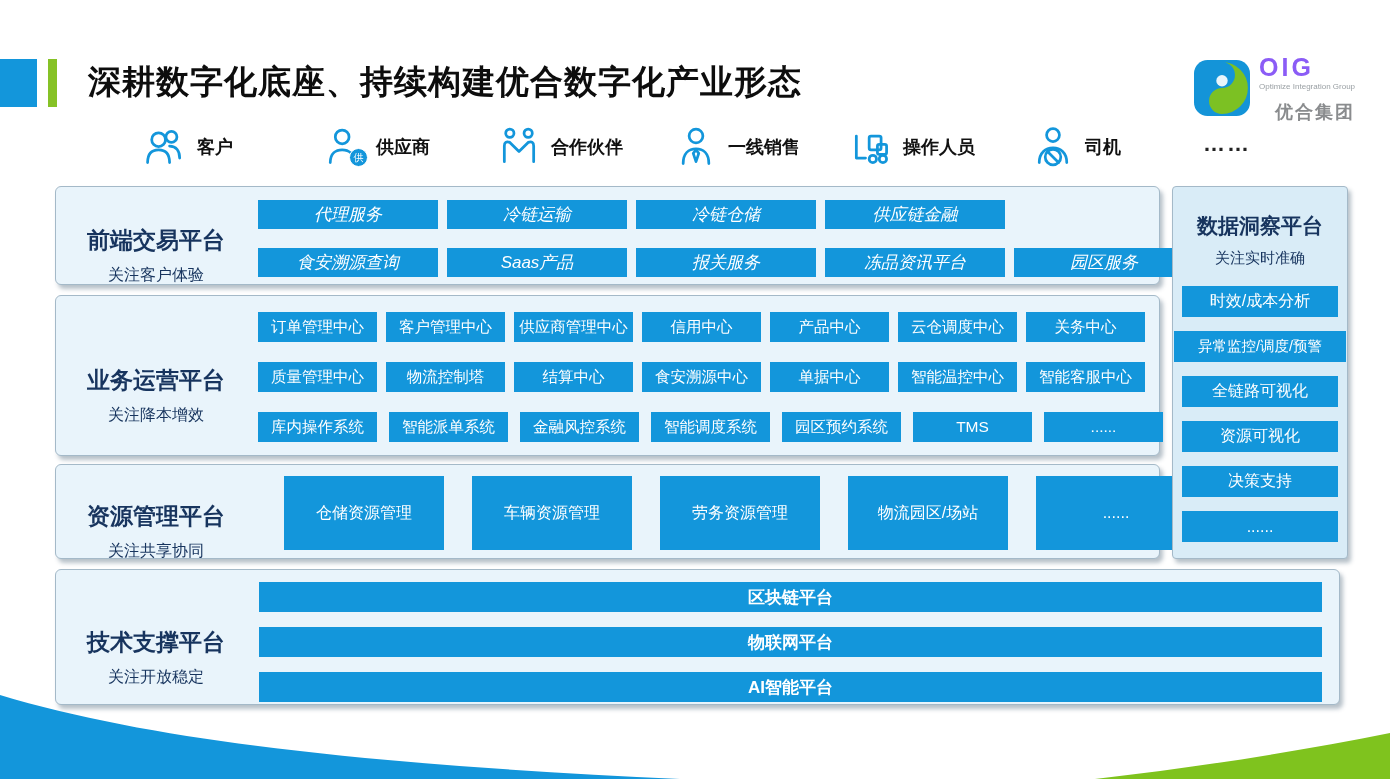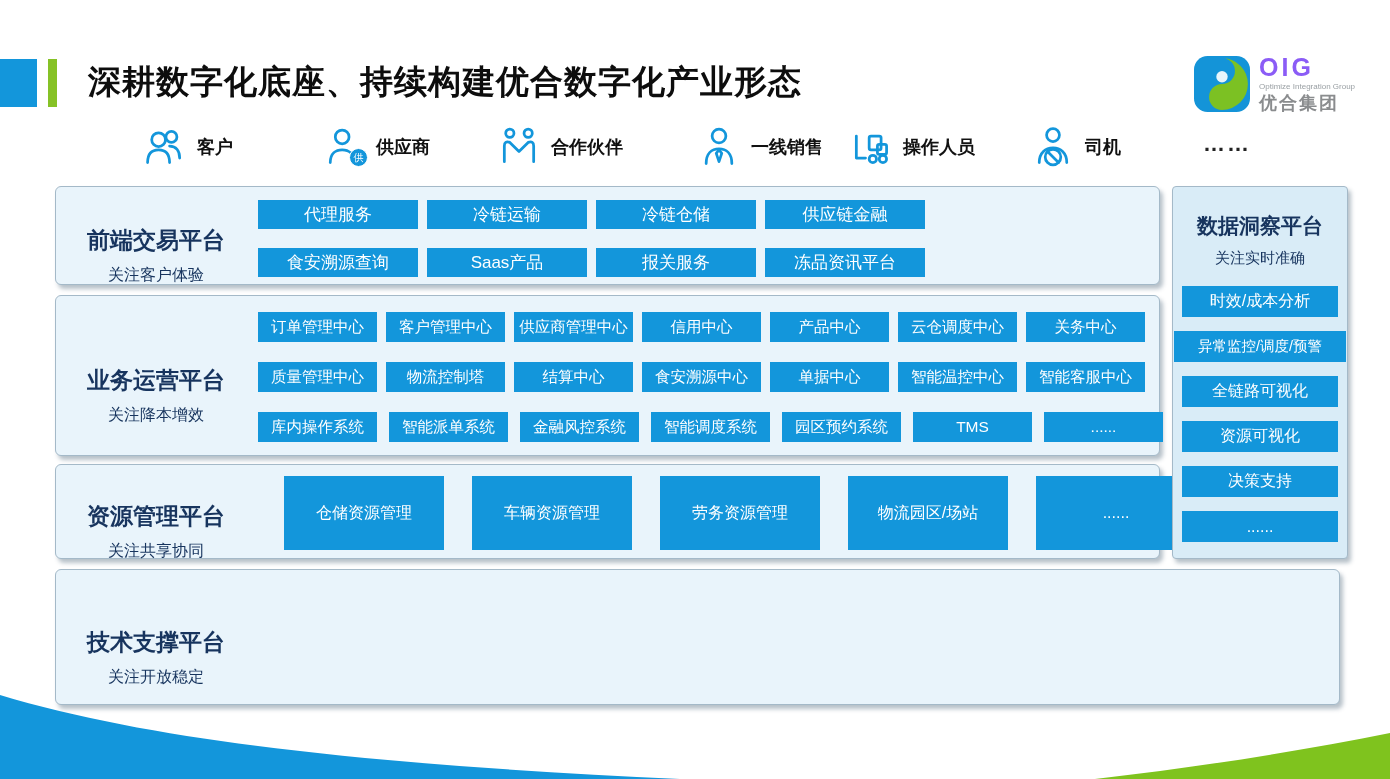--- a/index.html
+++ b/index.html
@@ -10,21 +10,21 @@
   .accent-square{position:absolute;left:0;top:59px;width:37px;height:48px;background:#1396db;}
   .accent-bar{position:absolute;left:48px;top:59px;width:9px;height:48px;background:#86c226;}
   .main-title{position:absolute;left:88px;top:56px;height:52px;line-height:52px;
     font-size:33px;font-weight:bold;color:#0d0d0d;letter-spacing:1px;white-space:nowrap;}
 
   
   .logo{position:absolute;left:1194px;top:55px;display:flex;gap:9px;align-items:center;}
   .logo-text{display:flex;flex-direction:column;line-height:1;}
   .logo-abbr{font-size:25px;font-weight:bold;color:#8b5cf6;letter-spacing:3px;}
   .logo-tagline{font-size:8px;color:#9aa0a4;margin-top:3px;white-space:nowrap;}
-  .logo-company{font-size:18px;font-weight:bold;color:#8a8c8e;letter-spacing:2px;margin-top:3px;}
+  .logo-company{font-size:18px;font-weight:bold;color:#8a8c8e;letter-spacing:2px;margin-top:12px;text-align:right;}
 
   
   .role{position:absolute;top:124px;height:46px;display:flex;align-items:center;gap:10px;}
   .role-label{font-size:18px;font-weight:bold;color:#111;white-space:nowrap;}
   .role-icon{position:relative;width:44px;height:44px;}
   .role-icon svg{display:block;}
   .role-badge{position:absolute;right:-2px;bottom:2px;width:17px;height:17px;border-radius:50%;
     background:#1396db;color:#fff;font-size:10px;display:flex;align-items:center;justify-content:center;border:1.5px solid #fff;}
   .role-dots{position:absolute;top:124px;height:46px;line-height:40px;font-size:22px;font-weight:bold;color:#222;letter-spacing:2px;}
 
@@ -38,21 +38,21 @@
   .sec-label{position:absolute;left:0;top:0;bottom:0;width:200px;display:flex;flex-direction:column;
     justify-content:center;align-items:center;gap:9px;}
   .sec-title{font-size:23px;font-weight:bold;color:#17345e;white-space:nowrap;margin-top:40px;}
   .sec-sub{font-size:16px;color:#17345e;white-space:nowrap;}
 
   .row{position:absolute;display:flex;}
   .chip{background:#1396db;color:#fff;display:flex;align-items:center;justify-content:center;white-space:nowrap;}
 
   #sec1 .row{left:202px;gap:9px;}
   #sec1 .row-0{top:13px;} #sec1 .row-1{top:61px;}
-  #sec1 .chip{width:160px;height:29px;font-size:17px;}
+  #sec1 .chip{width:180px;height:29px;font-size:17px;font-style:italic;}
 
   #sec2 .row{left:202px;gap:9px;}
   #sec2 .row-0{top:16px;} #sec2 .row-1{top:66px;justify-content:space-between;} #sec2 .row-2{top:116px;gap:12px;}
   #sec2 .chip{width:119px;height:30px;font-size:15.5px;}
 
   #sec3 .row{left:228px;gap:28px;top:11px;}
   #sec3 .chip{width:160px;height:74px;font-size:16px;}
 
   #sec4 .tech-list{position:absolute;left:203px;top:12px;display:flex;flex-direction:column;gap:15px;}
   #sec4 .chip{width:1063px;height:30px;font-size:17px;font-weight:bold;}
@@ -118,21 +118,21 @@
     <span class="role-icon">
       <svg width="44" height="44" viewBox="0 0 48 48" fill="none" stroke="#1396db" stroke-width="3" stroke-linecap="round" stroke-linejoin="round">
         <circle cx="14" cy="9" r="4.5"></circle>
         <circle cx="34" cy="9" r="4.5"></circle>
         <path d="M8 40 V23 q0-6 6-4 l10 10 10-10 q6-2 6 4 V40"></path>
       </svg>
     </span>
     <span class="role-label">合作伙伴</span>
   </div>
 
-  <div class="role" style="left:697px">
+  <div class="role" style="left:674px">
     <span class="role-icon">
       <svg width="44" height="44" viewBox="0 0 48 48" fill="none" stroke="#1396db" stroke-width="3" stroke-linecap="round" stroke-linejoin="round">
         <circle cx="24" cy="12" r="7.5"></circle>
         <path d="M10 42 c0-11 6-16 14-16 s14 5 14 16"></path>
         <path d="M24 27 l-3 4 3 9 3-9 z"></path>
       </svg>
     </span>
     <span class="role-label">一线销售</span>
   </div>
 
@@ -172,20 +172,21 @@
         <div class="chip">代理服务</div>
         <div class="chip">冷链运输</div>
         <div class="chip">冷链仓储</div>
         <div class="chip">供应链金融</div>
       </div>
     <div class="row row-1">
         <div class="chip">食安溯源查询</div>
         <div class="chip">Saas产品</div>
         <div class="chip">报关服务</div>
         <div class="chip">冻品资讯平台</div>
+        <div class="chip">园区服务</div>
       </div>
   </div>
 
   <div class="sec" id="sec2">
     <div class="sec-label">
       <div class="sec-title">业务运营平台</div>
       <div class="sec-sub">关注降本增效</div>
     </div>
     <div class="row row-0">
         <div class="chip">订单管理中心</div>
@@ -228,20 +229,25 @@
         <div class="chip">物流园区/场站</div>
         <div class="chip">......</div>
       </div>
   </div>
 
   <div class="sec" id="sec4">
     <div class="sec-label">
       <div class="sec-title">技术支撑平台</div>
       <div class="sec-sub">关注开放稳定</div>
     </div>
+    <div class="tech-list">
+        <div class="chip">区块链平台</div>
+        <div class="chip">物联网平台</div>
+        <div class="chip">AI智能平台</div>
+      </div>
   </div>
 
   <div class="data-panel">
     <div class="dp-title">数据洞察平台</div>
     <div class="dp-sub">关注实时准确</div>
     <div class="dp-list">
         <div class="chip">时效/成本分析</div>
         <div class="chip">异常监控/调度/预警</div>
         <div class="chip">全链路可视化</div>
         <div class="chip">资源可视化</div>

